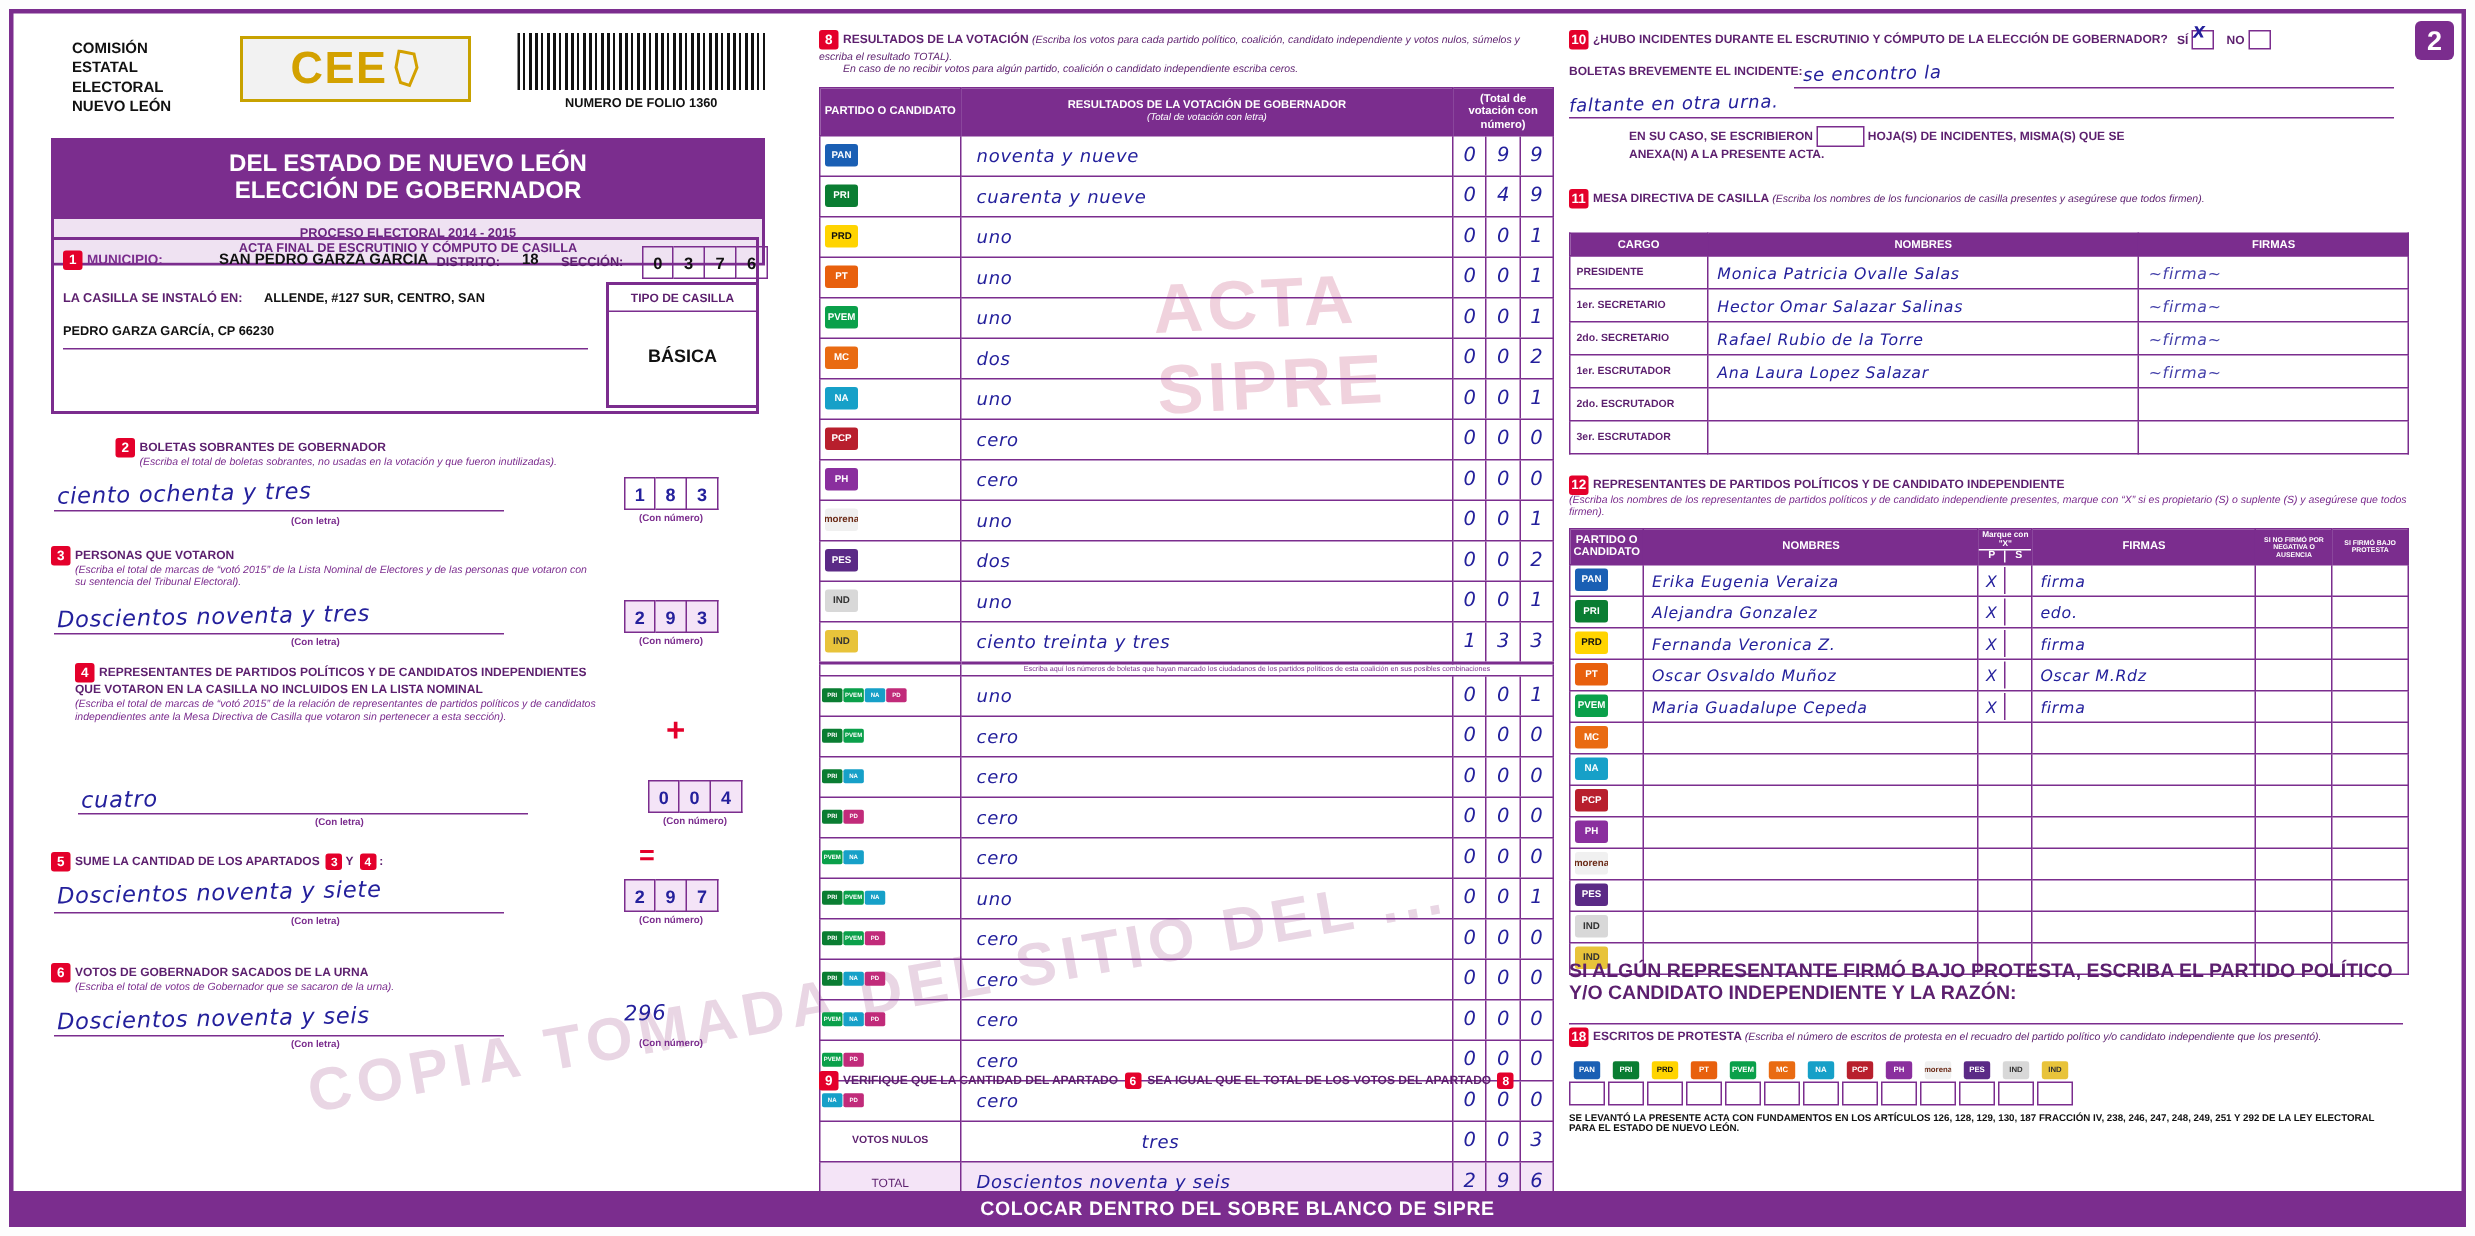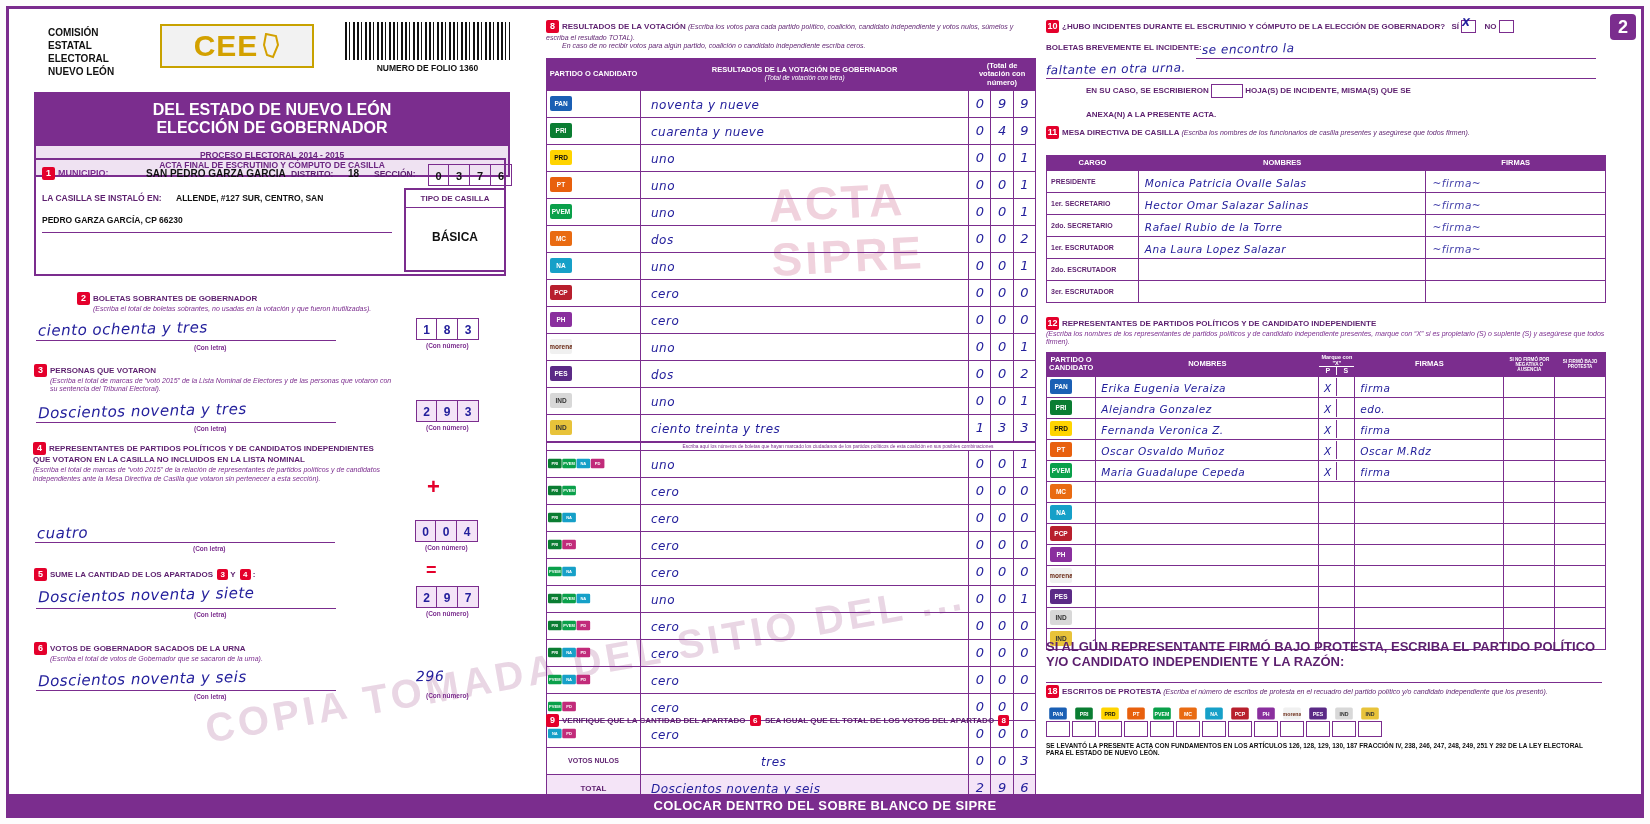--- a/index.html
+++ b/index.html
@@ -136,21 +136,21 @@
     <div style="position:absolute;left:2px;top:58px;width:300px;border-bottom:1px solid #7b2d8e;"></div>
     <div class="conletra" style="position:absolute;left:160px;top:61px;">(Con letra)</div>
     <div class="cellnum" style="position:absolute;left:382px;top:36px;background:#f4e4f7;">
       <div class="center" style="font-size:12px;font-weight:bold;color:#24209c;line-height:22px;">2</div>
       <div class="center" style="font-size:12px;font-weight:bold;color:#24209c;line-height:22px;">9</div>
       <div class="center" style="font-size:12px;font-weight:bold;color:#24209c;line-height:22px;">3</div>
     </div>
     <div class="conletra" style="position:absolute;left:392px;top:60px;">(Con número)</div>
   </div>
 
-  <div class="sec" style="left:33px;top:442px;width:472px;height:118px;">
+  <div class="sec" style="left:50px;top:442px;width:472px;height:118px;">
     <div class="sechd" style="width:355px;">
       <span class="num">4</span><span>REPRESENTANTES DE PARTIDOS POLÍTICOS Y DE CANDIDATOS INDEPENDIENTES QUE VOTARON EN LA CASILLA NO INCLUIDOS EN LA LISTA NOMINAL</span>
       <div class="i" style="font-weight:normal;font-size:7px;color:#7b2d8e;margin-top:2px;">(Escriba el total de marcas de “votó 2015” de la relación de representantes de partidos políticos y de candidatos independientes ante la Mesa Directiva de Casilla que votaron sin pertenecer a esta sección).</div>
     </div>
     <div class="hand" style="position:absolute;left:4px;top:82px;">cuatro</div>
     <div style="position:absolute;left:2px;top:100px;width:300px;border-bottom:1px solid #7b2d8e;"></div>
     <div class="conletra" style="position:absolute;left:160px;top:103px;">(Con letra)</div>
     <div style="position:absolute;left:394px;top:32px;color:#e4002b;font-size:22px;font-weight:bold;">+</div>
     <div class="cellnum" style="position:absolute;left:382px;top:78px;background:#f4e4f7;">
       <div class="center" style="font-size:12px;font-weight:bold;color:#24209c;line-height:22px;">0</div>
@@ -573,21 +573,21 @@
           <td style="padding-left:120px"><span class="hand sm">tres</span></td>
           <td>
             <div style="display:flex;height:100%">
               <div style="flex:1;border-right:1px solid #7b2d8e;text-align:center;font-family:'DejaVu Sans',sans-serif;font-style:italic;color:#24209c;font-size:13px;line-height:26px;">0</div>
               <div style="flex:1;border-right:1px solid #7b2d8e;text-align:center;font-family:'DejaVu Sans',sans-serif;font-style:italic;color:#24209c;font-size:13px;line-height:26px;">0</div>
               <div style="flex:1;border-right:none;text-align:center;font-family:'DejaVu Sans',sans-serif;font-style:italic;color:#24209c;font-size:13px;line-height:26px;">3</div>
             </div>
           </td>
         </tr>
         <tr style="height:28px;background:#f4e4f7">
-          <td style="font-size:8px;font-weight:bold;color:#5c1f6e;text-align:center">TOTAL</td>
+          <td style="font-size:8px;font-weight:normal;color:#5c1f6e;text-align:center">TOTAL</td>
           <td style="padding-left:10px"><span class="hand sm">Doscientos noventa y seis</span></td>
           <td>
             <div style="display:flex;height:100%">
               <div style="flex:1;border-right:1px solid #7b2d8e;text-align:center;font-family:'DejaVu Sans',sans-serif;font-style:italic;color:#24209c;font-size:13px;line-height:26px;">2</div>
               <div style="flex:1;border-right:1px solid #7b2d8e;text-align:center;font-family:'DejaVu Sans',sans-serif;font-style:italic;color:#24209c;font-size:13px;line-height:26px;">9</div>
               <div style="flex:1;border-right:none;text-align:center;font-family:'DejaVu Sans',sans-serif;font-style:italic;color:#24209c;font-size:13px;line-height:26px;">6</div>
             </div>
           </td>
         </tr>
       </tbody>
@@ -613,23 +613,23 @@
       <span style="display:inline-block;width:13px;height:11px;border:1px solid #7b2d8e;vertical-align:middle;"></span>
     </div>
     <div class="sechd" style="font-weight:bold;margin-top:10px;">BOLETAS BREVEMENTE EL INCIDENTE:</div>
     <div style="position:absolute;left:150px;top:38px;width:400px;border-bottom:1px solid #7b2d8e;"></div>
     <div style="position:absolute;left:0px;top:58px;width:550px;border-bottom:1px solid #7b2d8e;"></div>
     <div class="hand sm" style="position:absolute;left:156px;top:22px;">se encontro la</div>
     <div class="hand sm" style="position:absolute;left:0px;top:42px;">faltante en otra urna.</div>
     <div class="sechd" style="position:absolute;left:40px;top:64px;">
       <span>EN SU CASO, SE ESCRIBIERON</span>
       <span style="display:inline-block;width:30px;height:12px;border:1px solid #7b2d8e;vertical-align:middle;"></span>
-      <span>HOJA(S) DE INCIDENTE, MISMA(S) QUE SE</span>
-    </div>
-    <div class="sechd" style="position:absolute;left:40px;top:90px;">ANEXA(N) A LA PRESENTE ACTA.</div>
+      <span>HOJA(S) DE INCIDENTES, MISMA(S) QUE SE</span>
+    </div>
+    <div class="sechd" style="position:absolute;left:40px;top:78px;">ANEXA(N) A LA PRESENTE ACTA.</div>
   </div>
 
   <div class="sec" style="left:1046px;top:126px;width:560px;">
     <div class="sechd">
       <span class="num">11</span><span>MESA DIRECTIVA DE CASILLA</span>
       <span class="i" style="font-weight:normal;font-size:7px;">(Escriba los nombres de los funcionarios de casilla presentes y asegúrese que todos firmen).</span>
     </div>
   </div>
   <table style="position:absolute;left:1046px;top:155px;width:560px;">
     <tbody>

